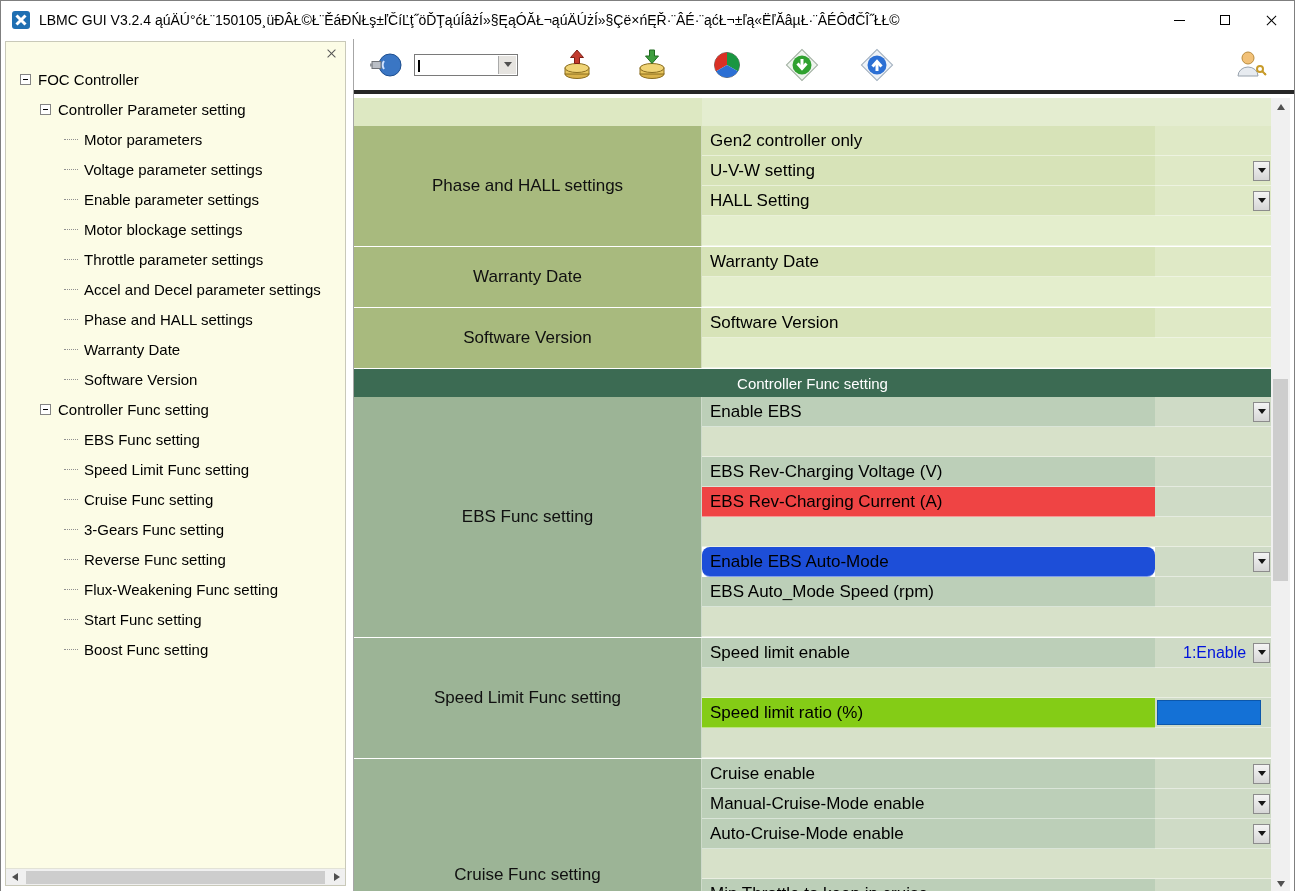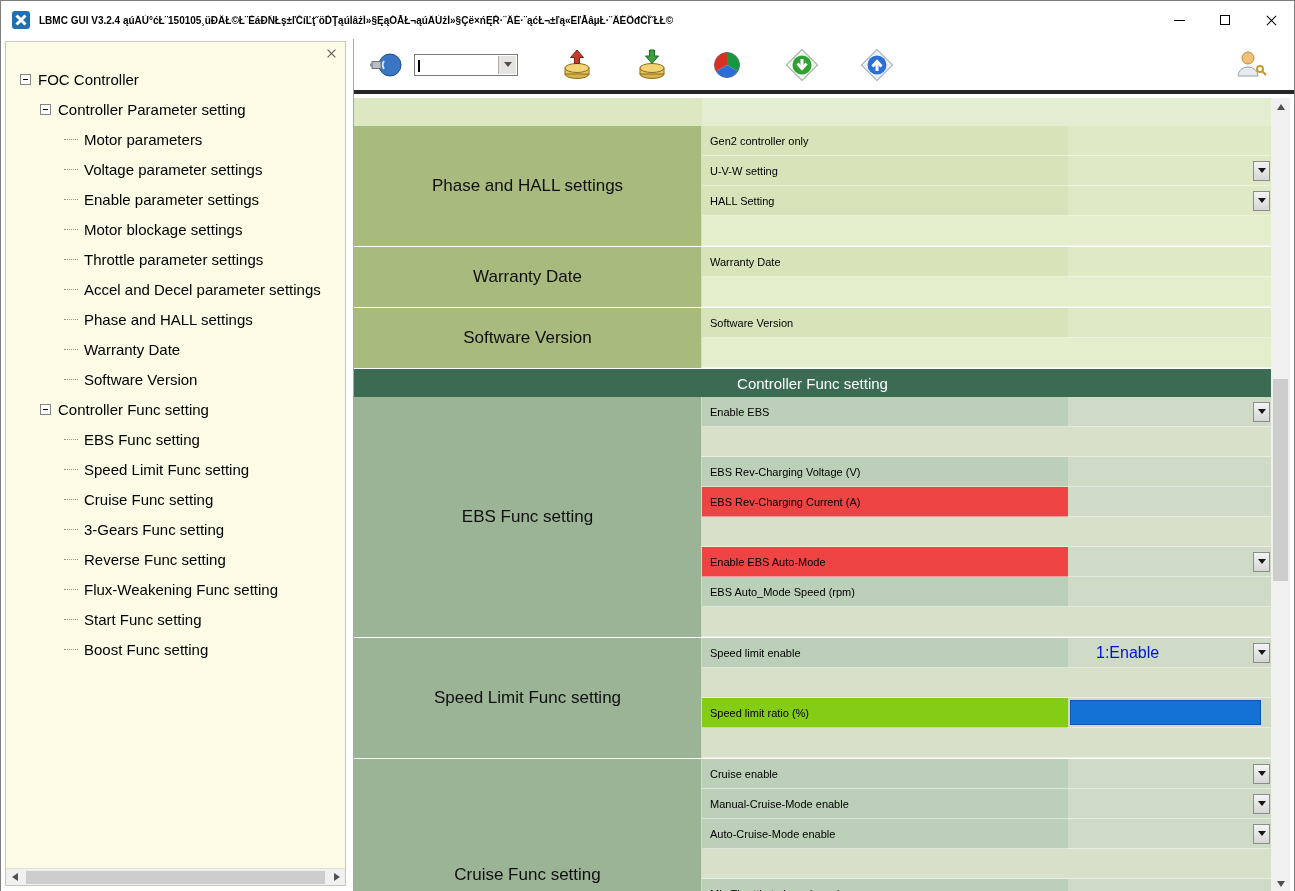--- a/index.html
+++ b/index.html
@@ -3,21 +3,21 @@
 <meta charset="utf-8">
 <style>
   * { box-sizing: border-box; margin: 0; padding: 0; }
   html, body { width: 1295px; height: 891px; overflow: hidden; }
   body { font-family: "Liberation Sans", sans-serif; background: #fff; }
   .window { width: 1295px; height: 891px; border: 1px solid #7f7f7f; background: #fff; position: relative; }
 
   
   .titlebar { height: 38px; display: flex; align-items: center; padding-left: 10px; background: #fff; }
   .app-icon { width: 20px; height: 20px; margin-right: 8px; flex: 0 0 auto; }
-  .title { font-size: 10px; color: #000; white-space: nowrap; overflow: hidden; flex: 1; font-weight: bold; }
+  .title { font-size: 14px; color: #000; white-space: nowrap; overflow: hidden; flex: 1; }
   .win-btn { width: 46px; height: 38px; display: flex; align-items: center; justify-content: center; flex: 0 0 auto; }
   .glyph-min { width: 11px; height: 1px; background: #000; display: block; }
   .glyph-max { width: 10px; height: 10px; border: 1px solid #000; display: block; }
   .glyph-close { position: relative; width: 13px; height: 13px; display: block; }
   .glyph-close::before, .glyph-close::after { content: ""; position: absolute; left: 6px; top: 0; width: 1px; height: 13px; background: #000; }
   .glyph-close::before { transform: rotate(45deg); }
   .glyph-close::after  { transform: rotate(-45deg); }
 
   
   .content { position: relative; height: 853px; background: #fff; }
@@ -69,21 +69,21 @@
   
   .top-spacer { height: 28px; display: flex; }
   .top-spacer .lft { width: 348px; }
   .top-spacer .rgt { flex: 1; }
   .band { height: 28px; display: flex; align-items: center; justify-content: center; font-size: 15px; }
   .section { display: flex; border-bottom: 1px solid rgba(255,255,255,0.5); }
   .label-cell { width: 348px; display: flex; align-items: center; justify-content: center; font-size: 17px; color: #101010; border-right: 1px solid rgba(255,255,255,0.5); text-align: center; }
   .label-cell.align-bottom { align-items: flex-end; padding-bottom: 24px; }
   .rows { flex: 1; display: flex; flex-direction: column; }
   .grid-row { height: 30px; display: flex; }
-  .name-cell { width: 366px; display: flex; align-items: center; padding-left: 8px; font-size: 11px; color: #000; border-bottom: 1px solid rgba(255,255,255,0.45); white-space: nowrap; overflow: hidden; }
+  .name-cell { width: 453px; display: flex; align-items: center; padding-left: 8px; font-size: 17px; color: #000; border-bottom: 1px solid rgba(255,255,255,0.45); white-space: nowrap; overflow: hidden; }
   .ctrl-cell { flex: 1; position: relative; display: flex; align-items: center; border-bottom: 1px solid rgba(255,255,255,0.45); }
   .ctrl-value { font-size: 16px; margin-left: 14px; white-space: nowrap; }
   .dd-btn { position: absolute; right: 1px; top: 50%; transform: translateY(-50%); width: 17px; height: 20px; background: linear-gradient(#f4f4f4, #d6d6d6); border: 1px solid #8c8c8c; display: flex; align-items: center; justify-content: center; }
   .dd-btn .tri-down { border-width: 5px 4px 0 4px; border-top-color: #151515; }
   .sel-input { position: absolute; left: 2px; right: 10px; top: 2px; bottom: 2px; border: 1px solid #0c57ab; }
 </style>
 </head>
 <body>
 
 <div class="window">
@@ -355,21 +355,21 @@
                 </div>
                 <div class="grid-row">
                   <div class="name-cell" style="background: #ef4444;">EBS Rev-Charging Current (A)</div>
                   <div class="ctrl-cell" style="background: rgb(207, 219, 198);"></div>
                 </div>
                 <div class="grid-row">
                   <div class="name-cell" style="background: rgb(215, 225, 201);"></div>
                   <div class="ctrl-cell" style="background: rgb(215, 225, 201);"></div>
                 </div>
                 <div class="grid-row">
-                  <div class="name-cell" style="background: #ef4444;">Enable EBS Auto-Mode</div>
+                  <div class="name-cell" style="background: #1d4ed8; border-radius: 8px;">Enable EBS Auto-Mode</div>
                   <div class="ctrl-cell" style="background: rgb(207, 219, 198);">
                     <span class="dd-btn">
                       <span class="tri-down"></span>
                     </span>
                   </div>
                 </div>
                 <div class="grid-row">
                   <div class="name-cell" style="background: rgb(188, 207, 184);">EBS Auto_Mode Speed (rpm)</div>
                   <div class="ctrl-cell" style="background: rgb(207, 219, 198);"></div>
                 </div>

